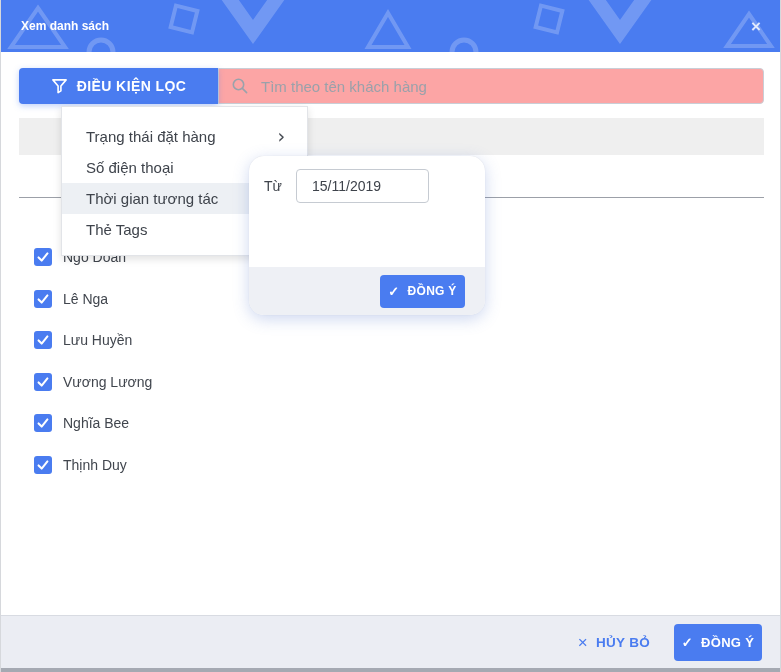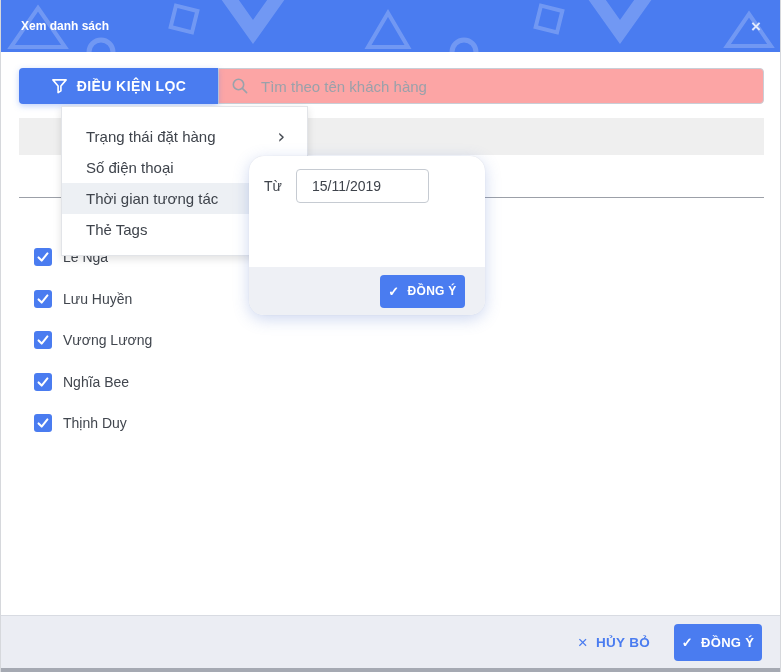--- a/index.html
+++ b/index.html
@@ -118,20 +118,28 @@
       <line x1="11.6" y1="11.6" x2="15.6" y2="15.6"></line>
     </svg>
     <input type="text" placeholder="Tìm theo tên khách hàng" style="">
   </div>
 
   <div class="toolbar"></div>
   <div class="divider"></div>
 
   <div class="customer-list">
 
+      <div class="crow checked">
+        <span class="cb">
+          <svg width="16" height="16" viewBox="0 0 18 18" fill="none" stroke="#ffffff" stroke-width="2.3" stroke-linecap="round" stroke-linejoin="round">
+            <polyline points="4,9.5 7.5,13 14,5"></polyline>
+          </svg>
+        </span>
+        <span class="cname">Ngo Doan</span>
+      </div>
 
       <div class="crow checked">
         <span class="cb">
           <svg width="16" height="16" viewBox="0 0 18 18" fill="none" stroke="#ffffff" stroke-width="2.3" stroke-linecap="round" stroke-linejoin="round">
             <polyline points="4,9.5 7.5,13 14,5"></polyline>
           </svg>
         </span>
         <span class="cname">Lê Nga</span>
       </div>
 

